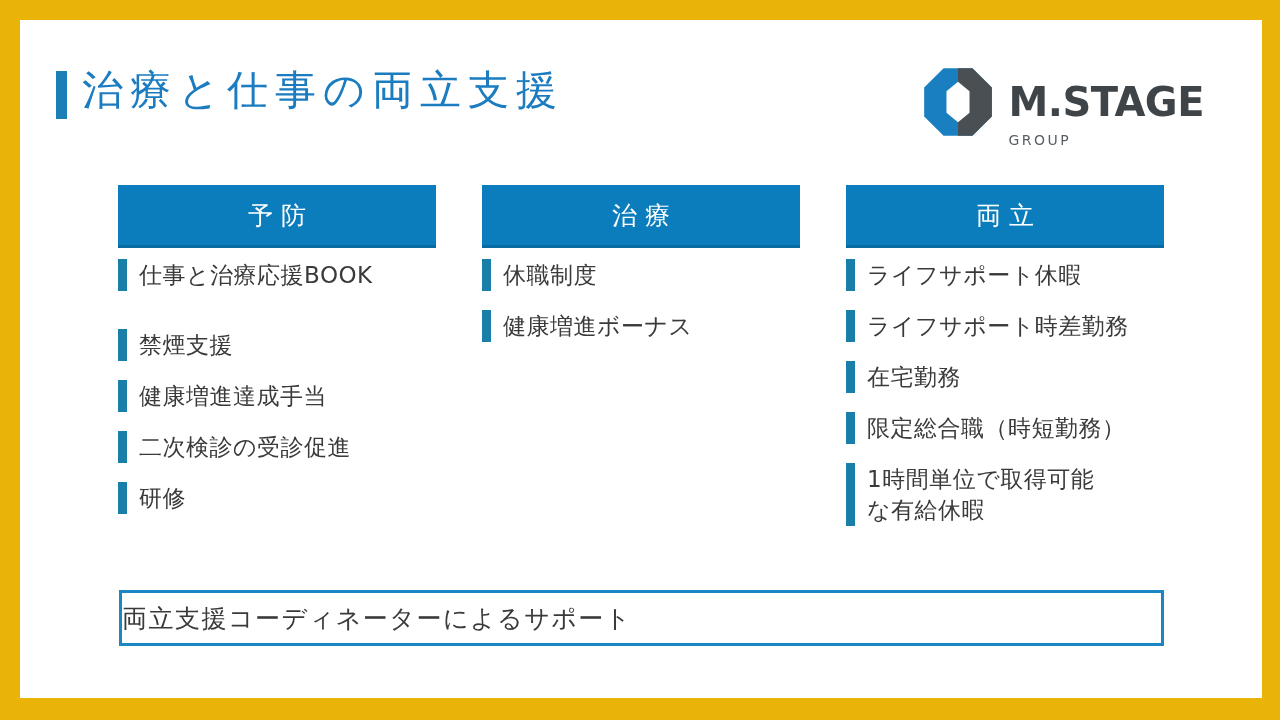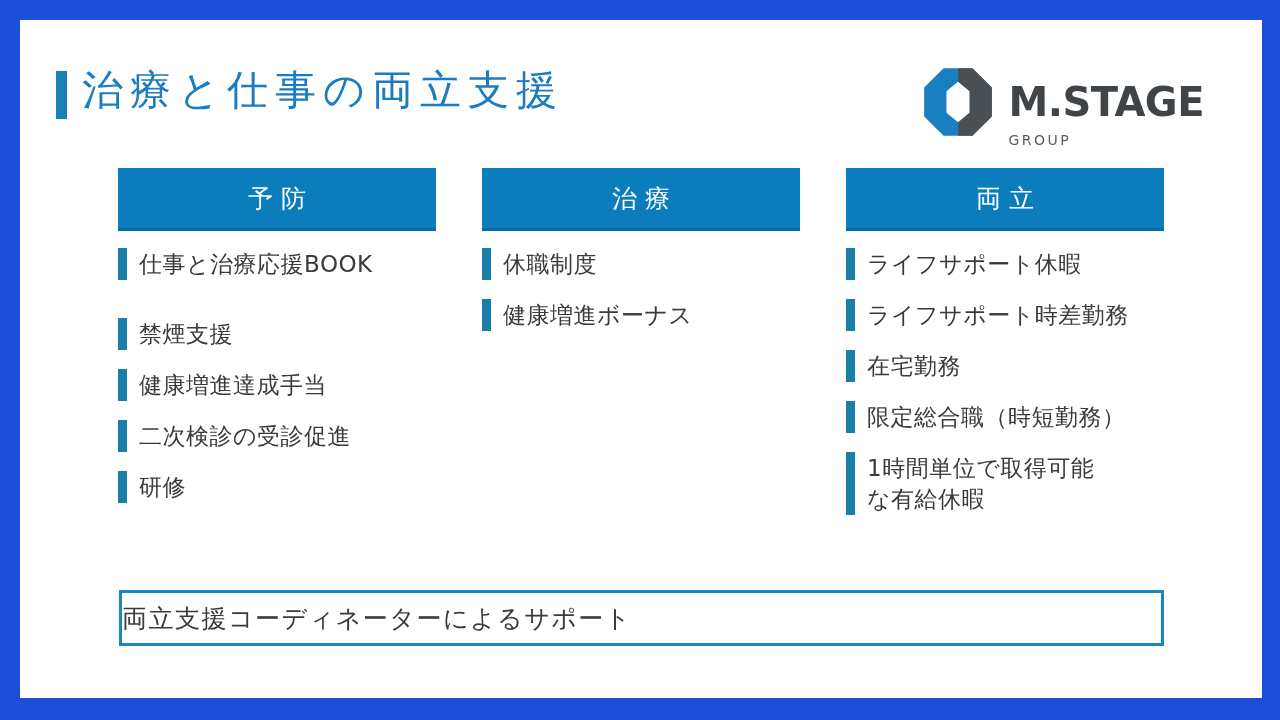--- a/index.html
+++ b/index.html
@@ -7,21 +7,21 @@
     padding: 0;
     background: #ffffff;
   }
   body {
     font-family: "DejaVu Sans", "Liberation Sans", sans-serif;
   }
   #slide {
     position: relative;
     width: 1280px;
     height: 720px;
-    background: #1d4ed8;
+    background: #eab308;
     overflow: hidden;
   }
   #panel {
     position: absolute;
     left: 20px;
     top: 20px;
     width: 1242px;
     height: 678px;
     background: #ffffff;
   }
@@ -89,21 +89,21 @@
     color: #585e63;
     letter-spacing: 2.5px;
     margin-top: 4px;
     white-space: nowrap;
   }
 
   
   #columns {
     position: absolute;
     left: 98px;
-    top: 148px;
+    top: 165px;
     width: 1046px;
     display: flex;
     gap: 46px;
   }
   .column {
     width: 318px;
     flex: 0 0 318px;
   }
   .col-header {
     height: 60px;
@@ -112,21 +112,21 @@
     color: #ffffff;
     font-size: 25px;
     letter-spacing: 8px;
     text-indent: 8px;
     display: flex;
     align-items: center;
     justify-content: center;
     font-weight: 500;
   }
   .col-items {
-    margin-top: 17px;
+    margin-top: 11px;
     display: flex;
     flex-direction: column;
     gap: 19px;
   }
   .item {
     display: flex;
     align-items: stretch;
     gap: 12px;
   }
   .item-bar {

